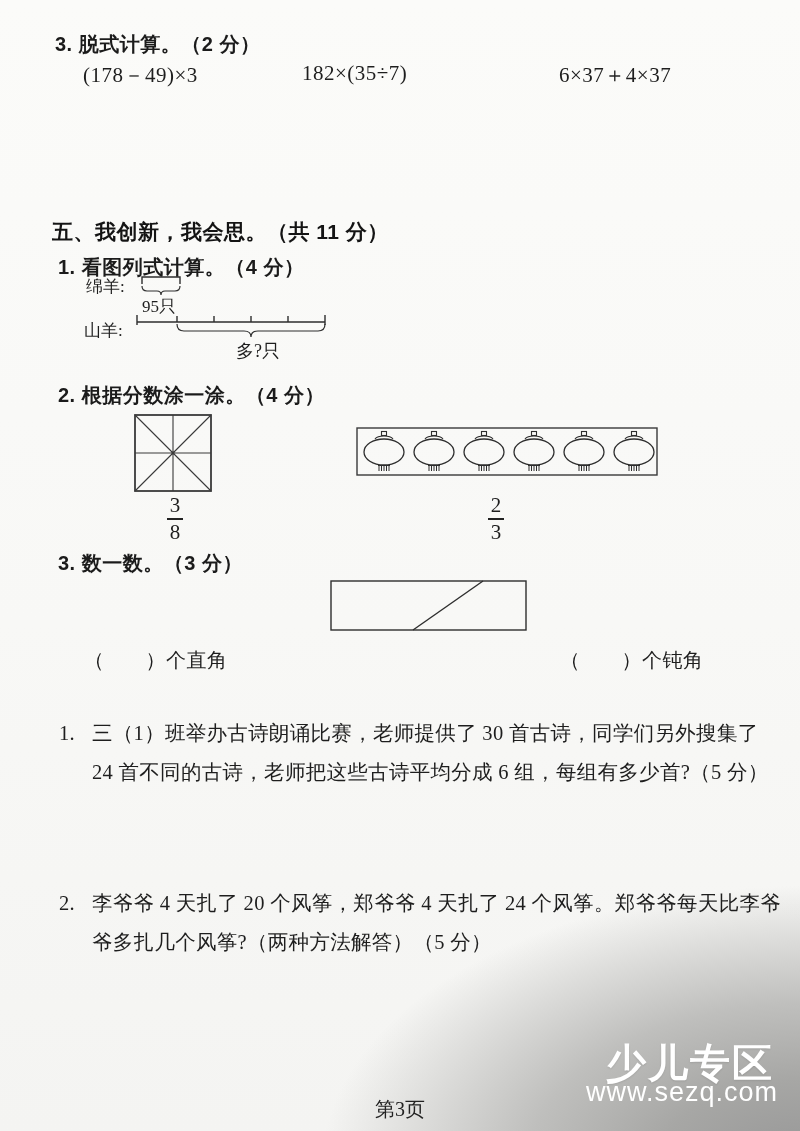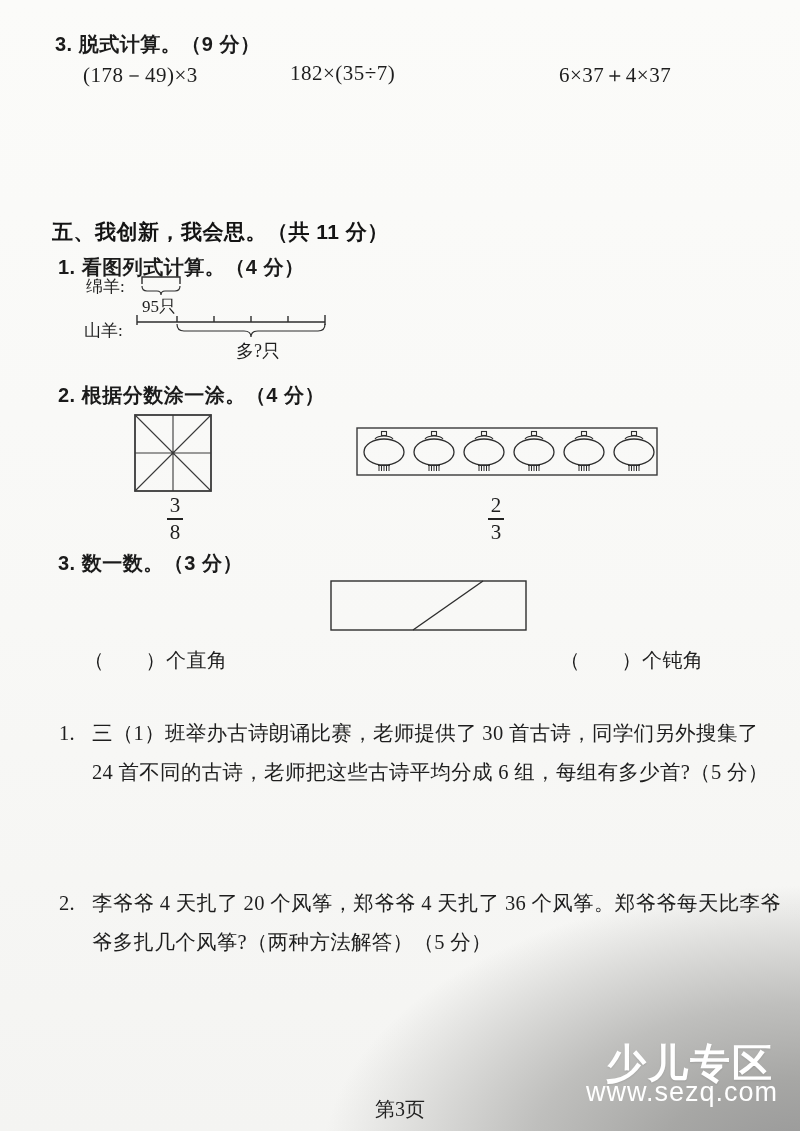--- a/index.html
+++ b/index.html
@@ -35,23 +35,23 @@
   }
   .wm-url{font-size:27px;font-weight:normal;color:#ffffff;z-index:3;letter-spacing:1px;}
   .page-num{left:0;right:0;text-align:center;font-size:20px;color:#222;}
 </style>
 </head>
 <body>
 
 <div class="page">
   <div class="scan-shadow"></div>
 
-  <div class="abs hei item-head" style="left:55px;top:31px">3. 脱式计算。（9 分）</div>
+  <div class="abs hei item-head" style="left:55px;top:31px">3. 脱式计算。（2 分）</div>
   <div class="abs expr" style="left:83px;top:61px">(178－49)×3</div>
-  <div class="abs expr" style="left:290px;top:61px">182×(35÷7)</div>
+  <div class="abs expr" style="left:302px;top:61px">182×(35÷7)</div>
   <div class="abs expr" style="left:559px;top:61px">6×37＋4×37</div>
 
   <div class="abs hei section-head" style="left:52px;top:218px">五、我创新，我会思。（共 11 分）</div>
   <div class="abs hei item-head" style="left:58px;top:254px">1. 看图列式计算。（4 分）</div>
 
   <div class="abs" style="left:80px;top:271px">
     <svg width="260" height="94" viewBox="0 0 260 94">
       <text x="6" y="21" font-size="17">绵羊:</text>
       <path d="M62,13 L62,6 L100,6 L100,13" fill="none" stroke="#2e2e2e" stroke-width="1.4"></path>
       <path d="M62,15 Q62,20 67,20 L77,20 Q81,20 81,24 Q81,20 85,20 L95,20 Q100,20 100,15" fill="none" stroke="#2e2e2e" stroke-width="1.2"></path>
@@ -117,20 +117,20 @@
 
 
   <div class="abs problem" style="left:59px;top:714px">
     <span class="pnum">1.</span>
     <span class="pline">三（1）班举办古诗朗诵比赛，老师提供了 30 首古诗，同学们另外搜集了</span>
     <span class="pline">24 首不同的古诗，老师把这些古诗平均分成 6 组，每组有多少首?（5 分）</span>
   </div>
 
   <div class="abs problem" style="left:59px;top:884px">
     <span class="pnum">2.</span>
-    <span class="pline">李爷爷 4 天扎了 20 个风筝，郑爷爷 4 天扎了 36 个风筝。郑爷爷每天比李爷</span>
+    <span class="pline">李爷爷 4 天扎了 20 个风筝，郑爷爷 4 天扎了 24 个风筝。郑爷爷每天比李爷</span>
     <span class="pline">爷多扎几个风筝?（两种方法解答）（5 分）</span>
   </div>
 
   <div class="abs hei wm-brand" style="right:26px;top:1036px">少儿专区</div>
   <div class="abs hei wm-url" style="right:22px;top:1077px">www.sezq.com</div>
   <div class="abs page-num" style="top:1096px">第3页</div>
 </div>
 
 </body></html>

